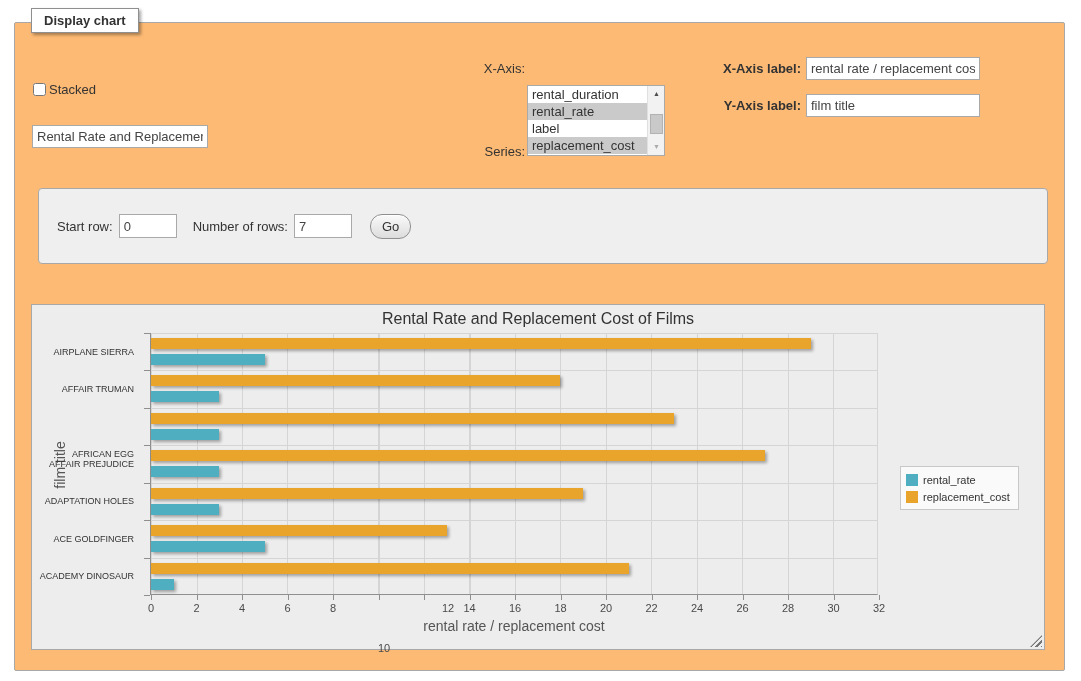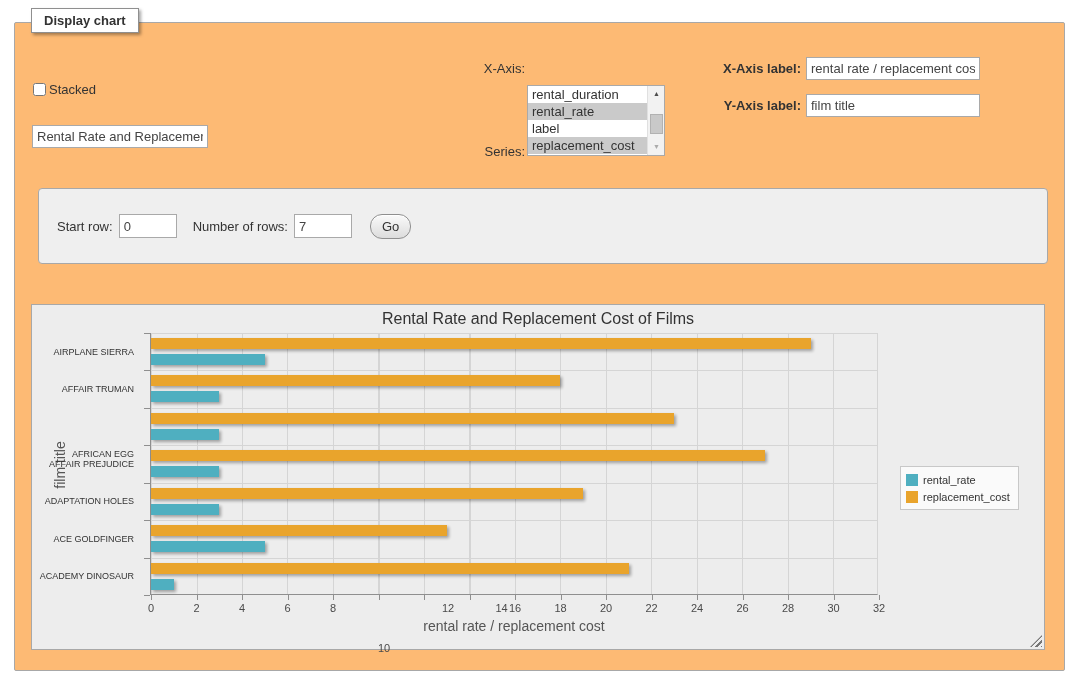--- a/index.html
+++ b/index.html
@@ -194,21 +194,21 @@
         <div class="x-tick-label" style="left: 91px;">4</div>
         <div class="x-tick" style="left: 136.5px;"></div>
         <div class="x-tick-label" style="left: 136.5px;">6</div>
         <div class="x-tick" style="left: 182px;"></div>
         <div class="x-tick-label" style="left: 182px;">8</div>
         <div class="x-tick" style="left: 227.5px;"></div>
         <div class="x-tick-label" style="left: 233px; margin-top: 40px;">10</div>
         <div class="x-tick" style="left: 273px;"></div>
         <div class="x-tick-label" style="left: 273px; margin-left: 24px;">12</div>
         <div class="x-tick" style="left: 318.5px;"></div>
-        <div class="x-tick-label" style="left: 318.5px; margin-left: 32px;">14</div>
+        <div class="x-tick-label" style="left: 318.5px;">14</div>
         <div class="x-tick" style="left: 364px;"></div>
         <div class="x-tick-label" style="left: 364px;">16</div>
         <div class="x-tick" style="left: 409.5px;"></div>
         <div class="x-tick-label" style="left: 409.5px;">18</div>
         <div class="x-tick" style="left: 455px;"></div>
         <div class="x-tick-label" style="left: 455px;">20</div>
         <div class="x-tick" style="left: 500.5px;"></div>
         <div class="x-tick-label" style="left: 500.5px;">22</div>
         <div class="x-tick" style="left: 546px;"></div>
         <div class="x-tick-label" style="left: 546px;">24</div>

